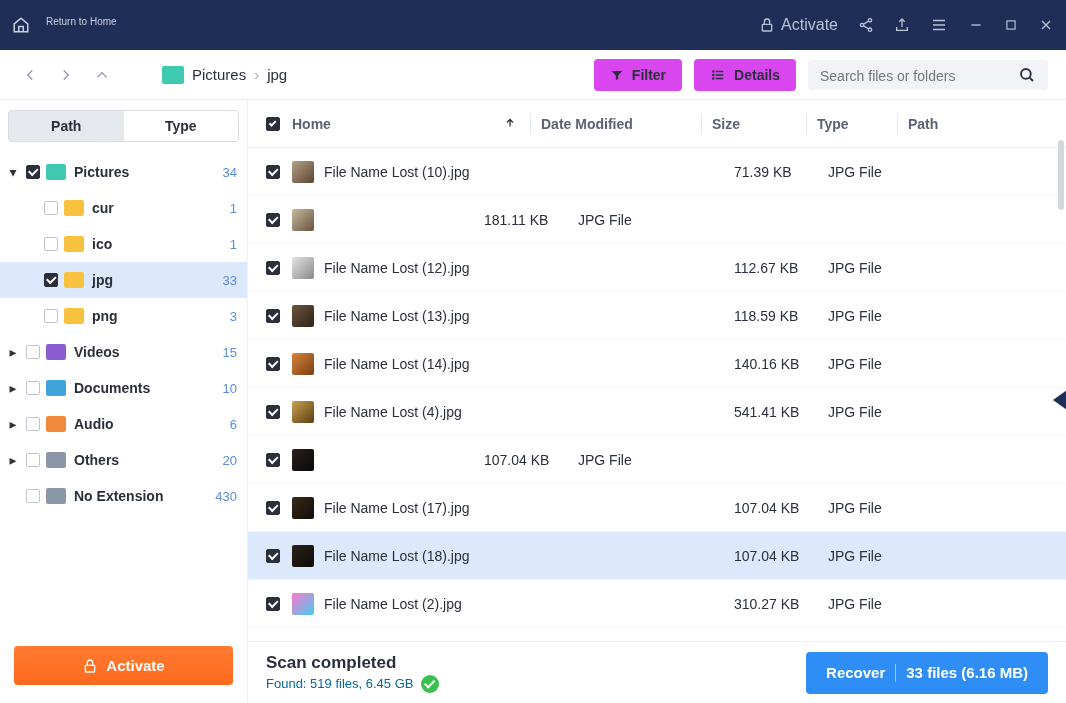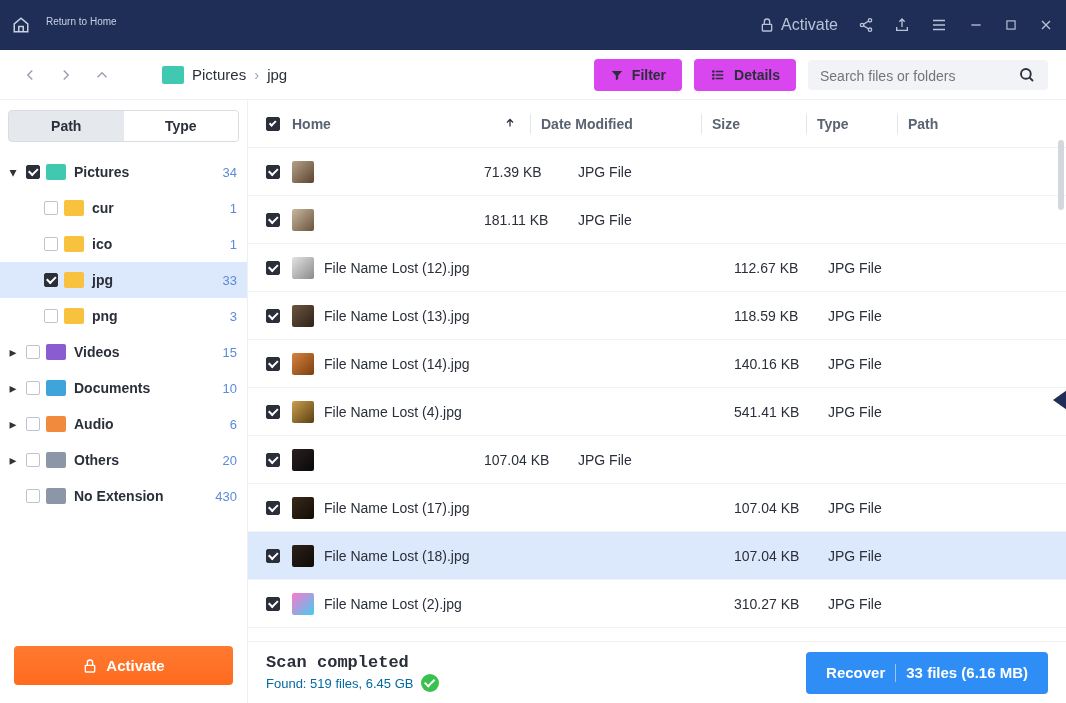--- a/index.html
+++ b/index.html
@@ -70,21 +70,21 @@
 .row .chk.checked { background: #2a2f3a; border-color: #2a2f3a; }
 .row .chk.checked::after { content: ""; width: 7px; height: 3.5px; border-left: 2px solid #fff; border-bottom: 2px solid #fff; transform: rotate(-45deg) translate(0.5px, -1px); }
 .row .thumb { width: 22px; height: 22px; border-radius: 2px; margin-right: 10px; background: linear-gradient(135deg,#a58b6f,#5a3f2e); }
 .row .name { flex: 1; font-weight: 500; }
 .row .size { width: 94px; }
 .row .type { width: 80px; }
 .row .date { width: 160px; }
 .row .path { width: 140px; }
 
 .status { height: 62px; border-top: 1px solid #eef0f3; display: flex; align-items: center; padding: 0 18px; }
-.status .info .title { font-size: 17px; font-weight: 700; color: #2a2f3a; display: flex; align-items: center; gap: 10px; font-family: Liberation Mono, monospace; }
+.status .info .title { font-size: 17px; font-weight: 700; color: #2a2f3a; display: flex; align-items: center; gap: 10px; }
 .status .info .sub { font-size: 13px; color: #0369a1; margin-top: 2px; display: flex; align-items: center; gap: 8px; }
 .status .spacer { flex: 1; }
 .recover-btn { background: #2f8ef5; color: #fff; border: none; border-radius: 4px; padding: 12px 20px; font-size: 15px; font-weight: 600; display: flex; align-items: center; gap: 10px; cursor: pointer; }
 .recover-btn .sep { width: 1px; height: 18px; background: rgba(255,255,255,0.5); }
 
 .right-handle { position: absolute; right: -1px; top: 290px; width: 14px; height: 20px; background: #1e2e56; clip-path: polygon(100% 0, 0 50%, 100% 100%); cursor: pointer; }
 .scroll-thumb { position: absolute; right: 2px; top: 40px; width: 6px; height: 70px; background: #d4d8de; border-radius: 3px; }
 
 .check-ok { width: 18px; height: 18px; border-radius: 50%; background: #3ac14d; display: inline-flex; align-items: center; justify-content: center; }
 .check-ok::after { content: ""; width: 8px; height: 4px; border-left: 2px solid #fff; border-bottom: 2px solid #fff; transform: rotate(-45deg) translate(0.5px,-1px); }
@@ -303,20 +303,21 @@
       <div class="col-size">Size</div>
       <div class="col-sep"></div>
       <div class="col-type">Type</div>
       <div class="col-sep"></div>
       <div class="col-path">Path</div>
     </div>
     <div class="rows" id="rows">
         <div class="row">
           <span class="chk checked"></span>
           <span class="thumb" style="background: linear-gradient(135deg, rgb(181, 161, 138), rgb(91, 68, 47));"></span>
+          <span class="name">File Name Lost (10).jpg</span>
           <span class="date"></span>
           <span class="size">71.39 KB</span>
           <span class="type">JPG File</span>
           <span class="path"></span>
         </div>
         <div class="row">
           <span class="chk checked"></span>
           <span class="thumb" style="background: linear-gradient(135deg, rgb(200, 184, 159), rgb(106, 83, 62));"></span>
           <span class="date"></span>
           <span class="size">181.11 KB</span>

